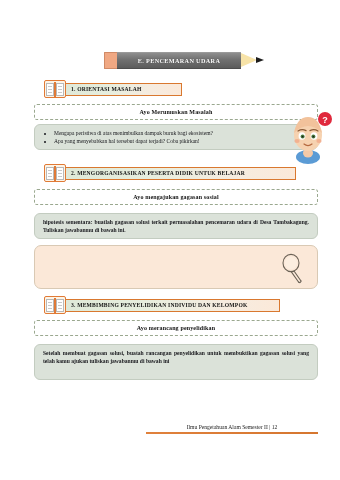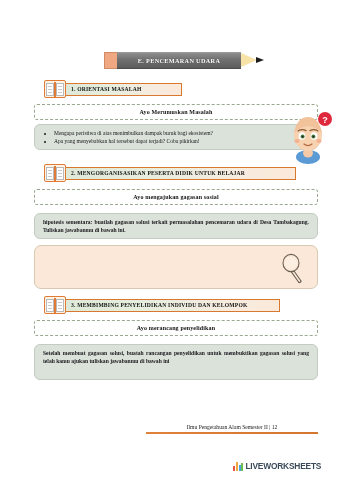--- a/index.html
+++ b/index.html
@@ -274,23 +274,14 @@
 
   <div class="gbox" style="top:344px;height:36px;">
     <p>Setelah membuat gagasan solusi, buatah rancangan penyelidikan untuk membuktikan gagasan solusi yang telah kamu ajukan tuliskan jawabanmu di bawah ini</p>
   </div>
 
   <div class="footer">
     <div class="ft-text">Ilmu Pengetahuan Alam Semester II | 12</div>
     <div class="ft-rule"></div>
   </div>
 
-  <div class="lw">
-    <span class="lw-mark">
-      <i style="height:5px;background:#e8563f"></i>
-      <i style="height:9px;background:#f2a93b"></i>
-      <i style="height:6px;background:#4aa3df"></i>
-      <i style="height:8px;background:#6cc04a"></i>
-    </span>
-    <span class="lw-text">LIVEWORKSHEETS</span>
-  </div>
 
 </div>
 
 </body></html>

